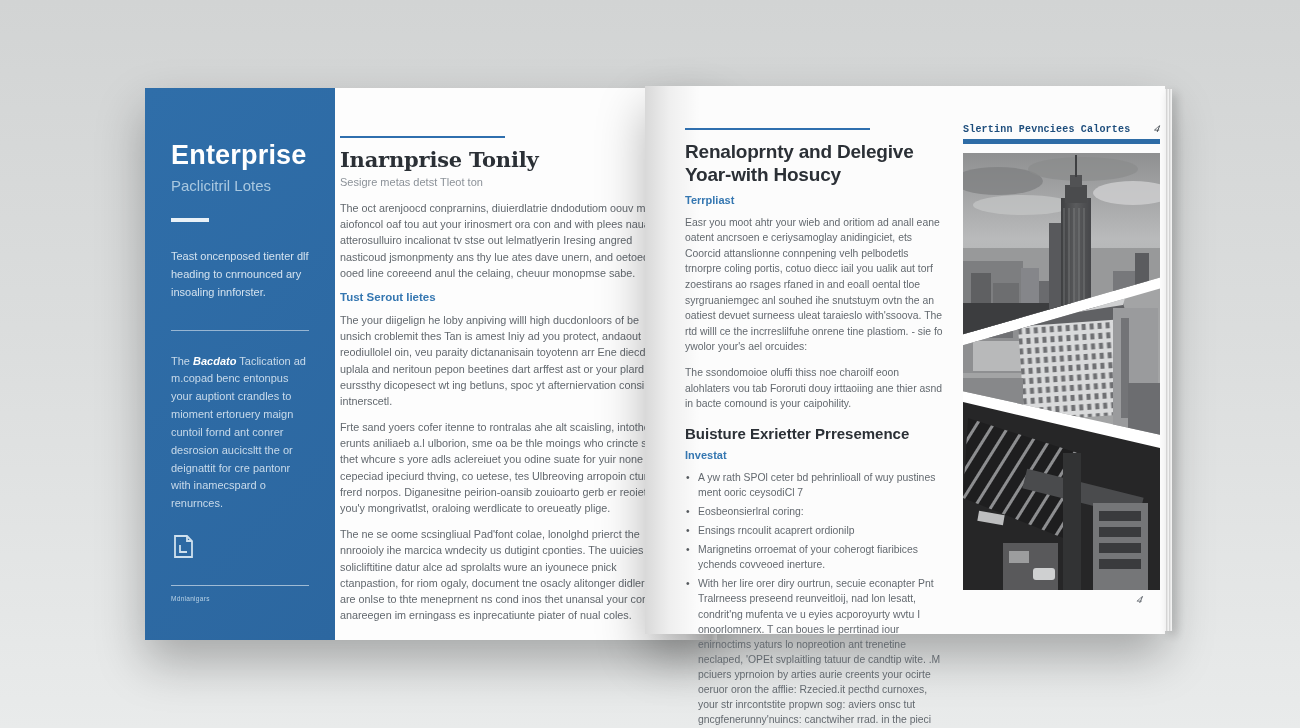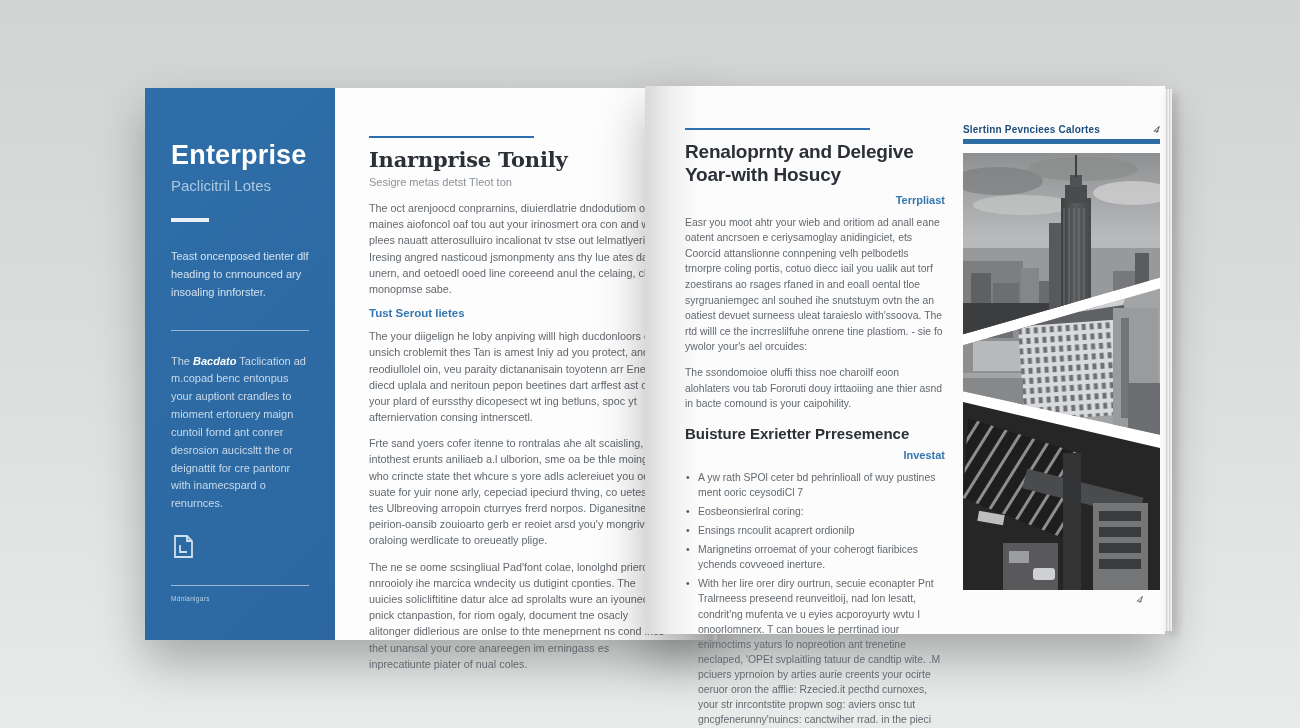--- a/index.html
+++ b/index.html
@@ -31,43 +31,43 @@
   .sb-intro { font-size:11px; line-height:1.62; color:#d3e2ef; }
   .sb-hr { height:1px; background:rgba(255,255,255,.5); margin:28px 0 22px 0; }
   .sb-body { font-size:11px; line-height:1.62; color:#c8daea; }
   .sb-body b { color:#ffffff; font-weight:bold;font-style:italic; }
   .sb-icon { margin-top:20px; }
   .sb-bottom { position:absolute; left:26px; right:26px; bottom:38px; }
   .sb-bottom-hr { height:1px; background:rgba(255,255,255,.55); margin-bottom:9px; }
   .sb-footer { font-size:6.5px; color:#b9d2e5; letter-spacing:.3px; }
 
   
-  .left-content { position:absolute; left:190px; top:0; right:0; bottom:0; padding:48px 45px 0 34px; }
+  .left-content { position:absolute; left:190px; top:0; right:0; bottom:0; padding:48px 45px 0 5px; }
   .rule { height:2px; background:#2f6fae; }
   .rule-l { width:165px; margin-bottom:9px; }
   .h1-left { font-family:"DejaVu Serif","Liberation Serif",serif; font-size:21px; font-weight:bold; color:#2b3036; letter-spacing:-.2px; margin:2px 0 4px 0; }
   .sub-left { font-size:11px; color:#8b9198; margin-bottom:12px; }
   .body-p { font-size:10.8px; line-height:1.5; color:#62686e; margin-bottom:10px; }
   .blue-tag { font-size:11.5px; font-weight:bold; color:#3577b1; margin:9px 0 9px 0; }
   .h2-left { font-size:20px; font-weight:bold; color:#2b3036; line-height:1.18; margin:15px 0 10px 0; letter-spacing:-.2px; }
 
   
   .right-text { position:absolute; left:40px; top:0; width:260px; padding-top:42px; }
   .rule-r { width:185px; margin-bottom:11px; }
   .h1-right { font-size:19px; font-weight:bold; color:#2b3036; line-height:1.2; letter-spacing:-.2px; }
-  .tag-r { font-size:11px; font-weight:bold; color:#3577b1; margin:7px 0 9px 0;text-align:right; }
+  .tag-r { font-size:11px; font-weight:bold; color:#3577b1; margin:7px 0 9px 0; }
   .body-p-r { font-size:10.4px; line-height:1.5; color:#63696f; margin-bottom:10px; }
   .h3-right { font-size:15px; font-weight:bold; color:#2b3036; margin:13px 0 3px 0; }
   .bullets { list-style:none; margin-top:8px; }
   .bullets li { font-size:10.4px; line-height:1.45; color:#63696f; margin-bottom:4px; padding-left:13px; position:relative; }
   .bullets li::before { content:"•"; position:absolute; left:1px; top:0; color:#55595e; }
 
   
   .right-media { position:absolute; left:318px; top:38px; width:197px; }
-  .media-head { display:flex; justify-content:space-between; align-items:flex-end; }
+  .media-head { display:flex; justify-content:space-between; align-items:flex-end;font-family:Liberation Mono, monospace; }
   .media-label { font-size:10px; font-weight:bold; color:#1d4d7c; letter-spacing:.2px; }
   .media-num { font-size:10px; color:#3d444b; font-style:italic; transform:skewX(-12deg); }
   .media-bar { height:5px; background:#2e6ca6; margin-top:4px; }
   .photos { position:relative; margin-top:9px; height:437px; background:#ffffff; overflow:hidden; }
   .photo { position:absolute; inset:0; }
   .photo svg { display:block; width:100%; height:100%; }
   .photo-1 { clip-path:polygon(0 0, 100% 0, 100% 28.5%, 0 41.5%); }
   .photo-2 { clip-path:polygon(0 44%, 100% 31%, 100% 64.5%, 0 54.5%); }
   .photo-3 { clip-path:polygon(0 57%, 100% 67.5%, 100% 100%, 0 100%); }
   .page-num-bottom { position:absolute; left:492px; top:508px; font-size:10px; color:#595f66; font-style:italic; transform:skewX(-14deg); }

